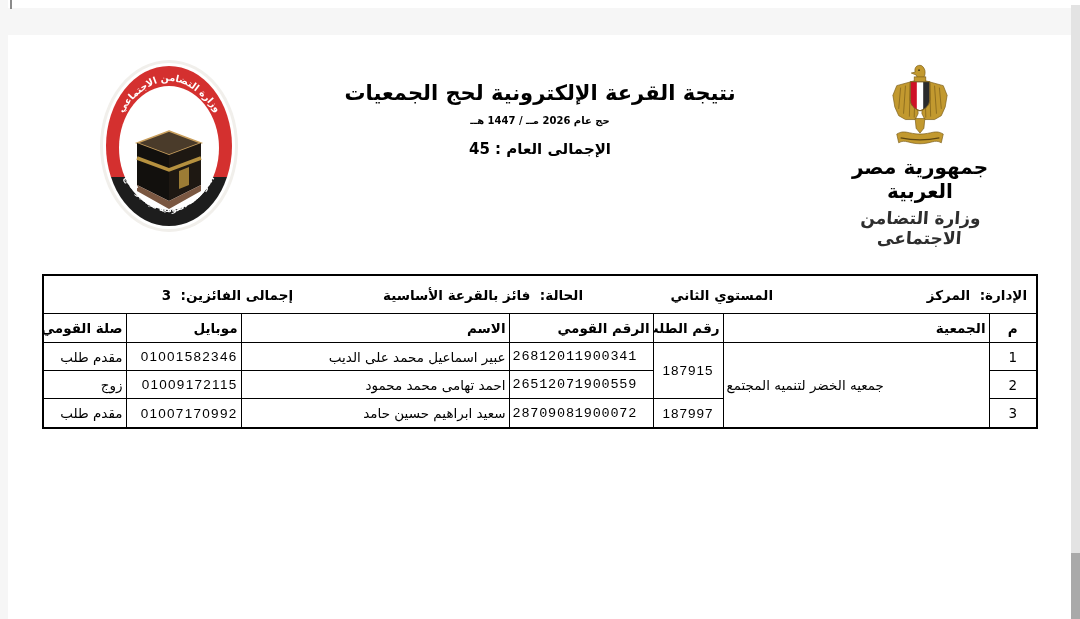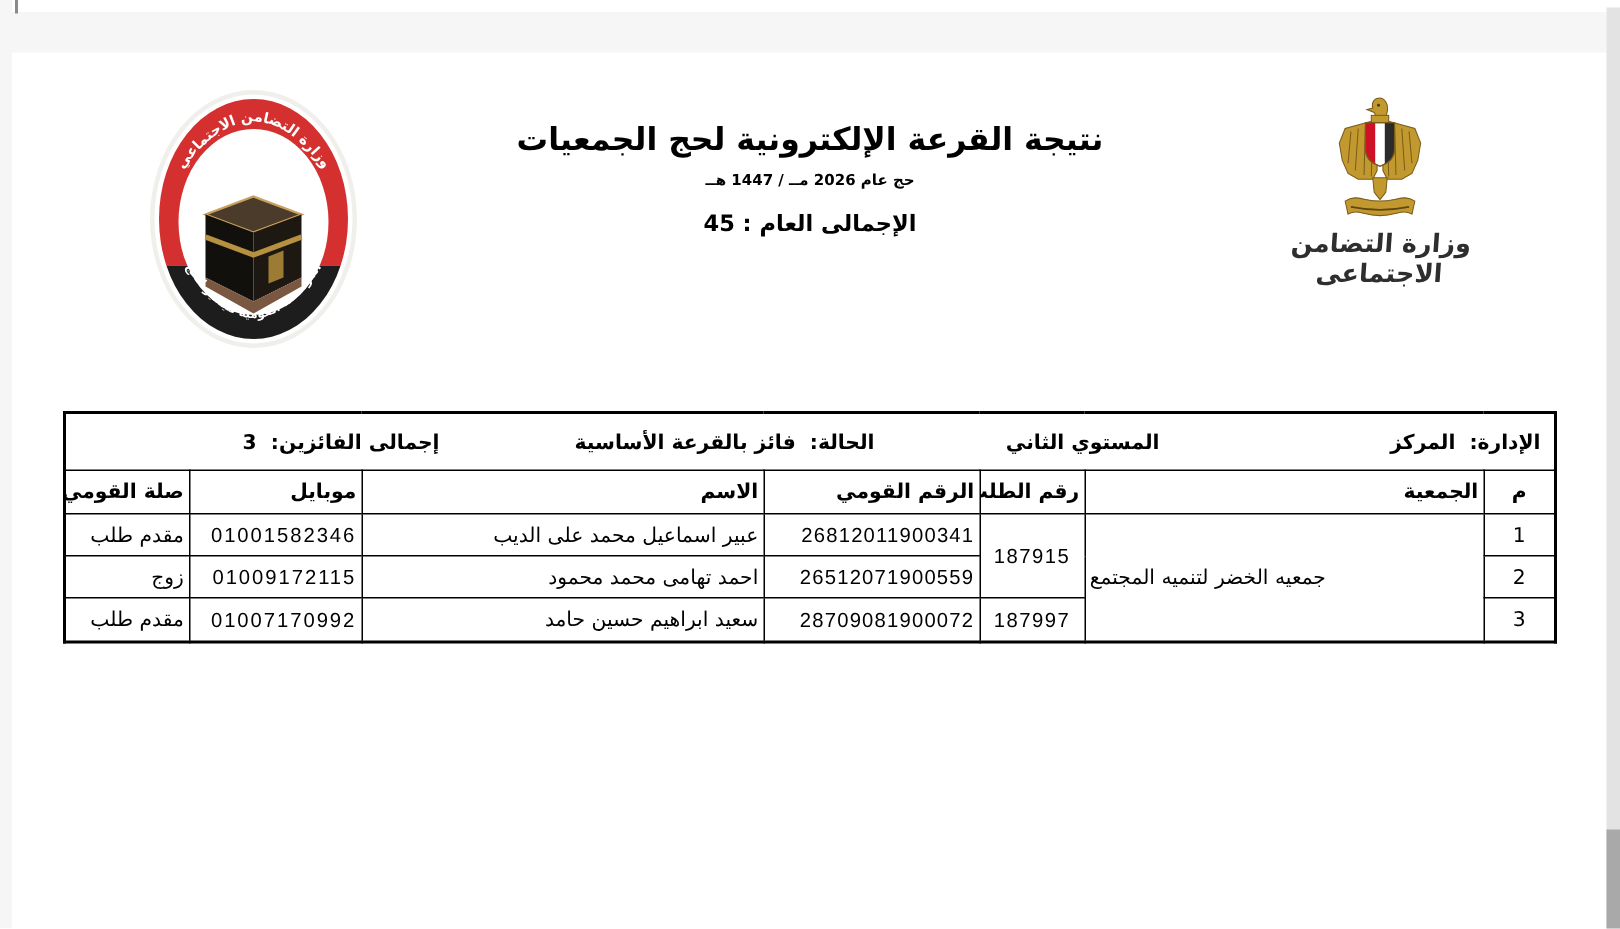--- a/index.html
+++ b/index.html
@@ -44,21 +44,21 @@
   .info-admin{right:9px;}
   .info-level{right:263px;text-align:right;}
   .info-status{right:453px;}
   .info-total{right:743px;}
   .hdr td{font-weight:bold;height:28px;}
   .row td{height:27px;}
   .row-last td{height:28px;}
   .c-index{text-align:center;}
   .c-assoc{text-align:left;padding-left:4px;}
   .c-req{text-align:center;font-family:"Liberation Sans", sans-serif;font-size:15px;letter-spacing:1px;}
-  .c-nid{text-align:right;font-family:Liberation Sans, sans-serif;font-size:15px;letter-spacing:0.8px;padding-left:1px;}
+  .c-nid{text-align:left;font-family:Liberation Mono, monospace;font-size:15px;letter-spacing:0.8px;padding-left:1px;}
   .c-name{text-align:right;padding-right:3px;}
   .c-mob{text-align:right;font-family:"Liberation Sans", sans-serif;font-size:15px;letter-spacing:1.3px;padding-right:5px;}
   .c-rel{text-align:right;padding-right:2px;}
   .h-center{text-align:center;}
 </style>
 </head>
 <body>
 
 <div class="top-band"></div>
 <div class="left-strip"></div>
@@ -127,20 +127,21 @@
     <defs>
         <clipPath id="shieldClipE">
           <path d="M22,20 h20 v18 c0,6 -4,10 -10,12 c-6,-2 -10,-6 -10,-12 Z"></path>
         </clipPath>
       </defs>
     <rect x="35.3" y="20" width="6.7" height="32" fill="#2b2b2b" clip-path="url(#shieldClipE)"></rect>
     <path d="M22,20 h20 v18 c0,6 -4,10 -10,12 c-6,-2 -10,-6 -10,-12 Z" fill="none" stroke="#7a5c18" stroke-width="0.8"></path>
     <path d="M8,74 c8,-5 12,0 24,0 c12,0 16,-5 24,0 l-2,9 c-7,-4 -10,1 -22,1 c-12,0 -15,-5 -22,-1 Z" fill="#c2992f" stroke="#7a5c18" stroke-width="0.7"></path>
     <path d="M12,78 q20,4 40,0" fill="none" stroke="#5c4612" stroke-width="1.2"></path>
   </svg>
+  <div class="emblem-country">جمهورية مصر العربية</div>
   <div class="emblem-ministry">وزارة التضامن الاجتماعى</div>
 </div>
 
 <table class="doc-table" dir="rtl">
   <colgroup>
     <col style="width:48px">
       <col style="width:266px">
       <col style="width:70px">
       <col style="width:144px">
       <col style="width:268px">

